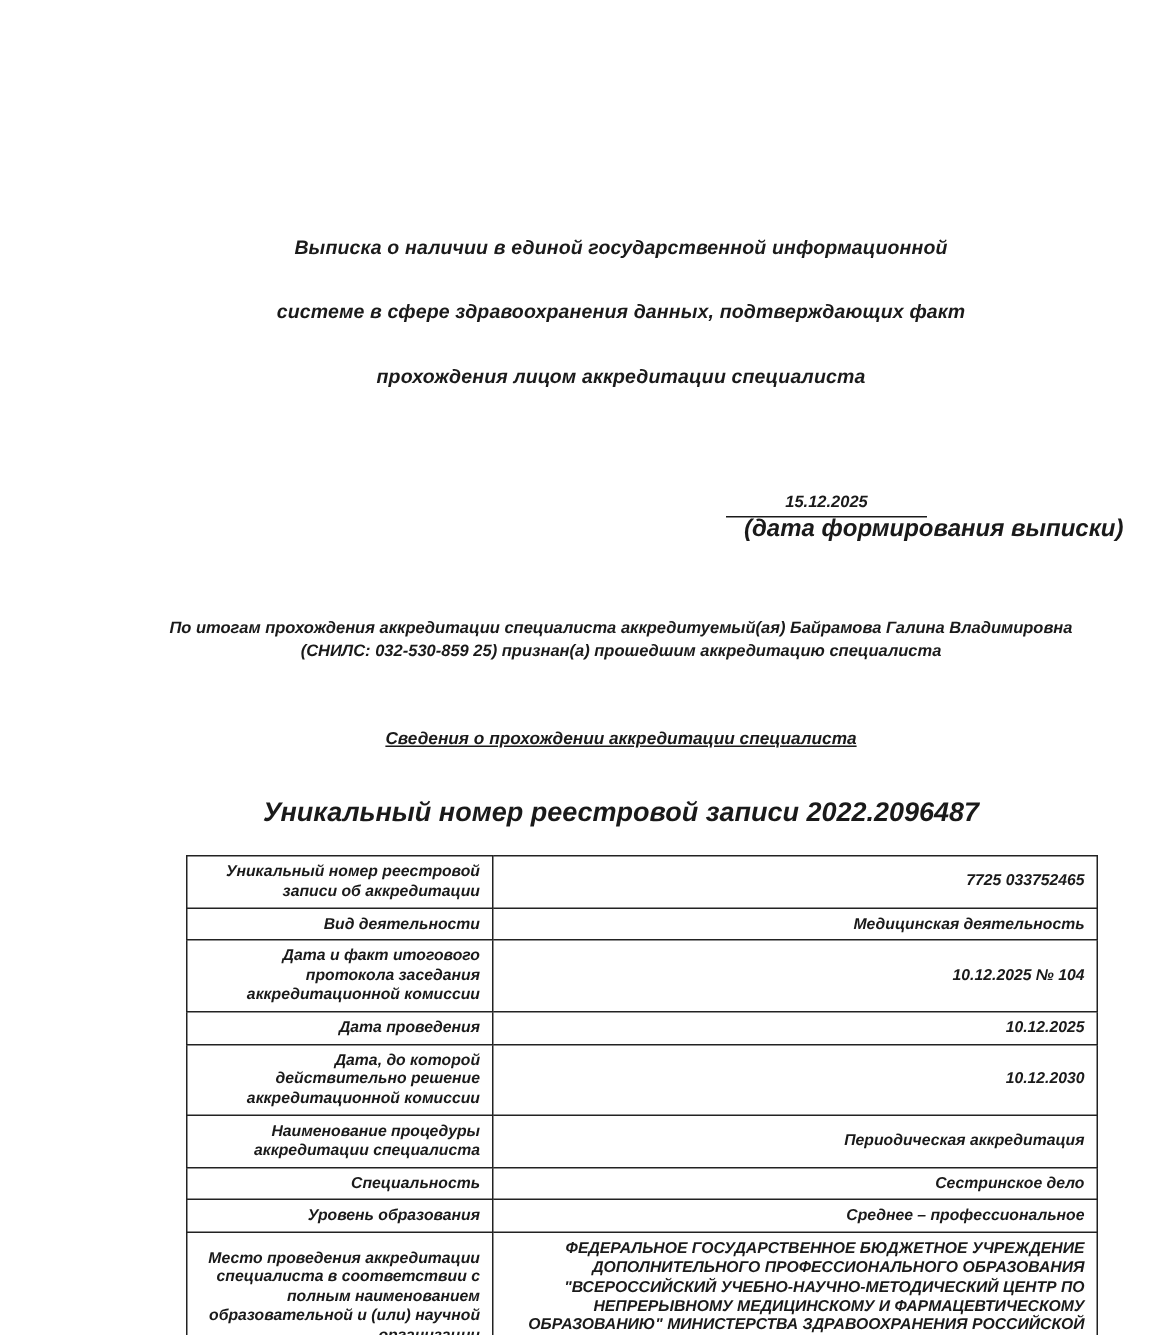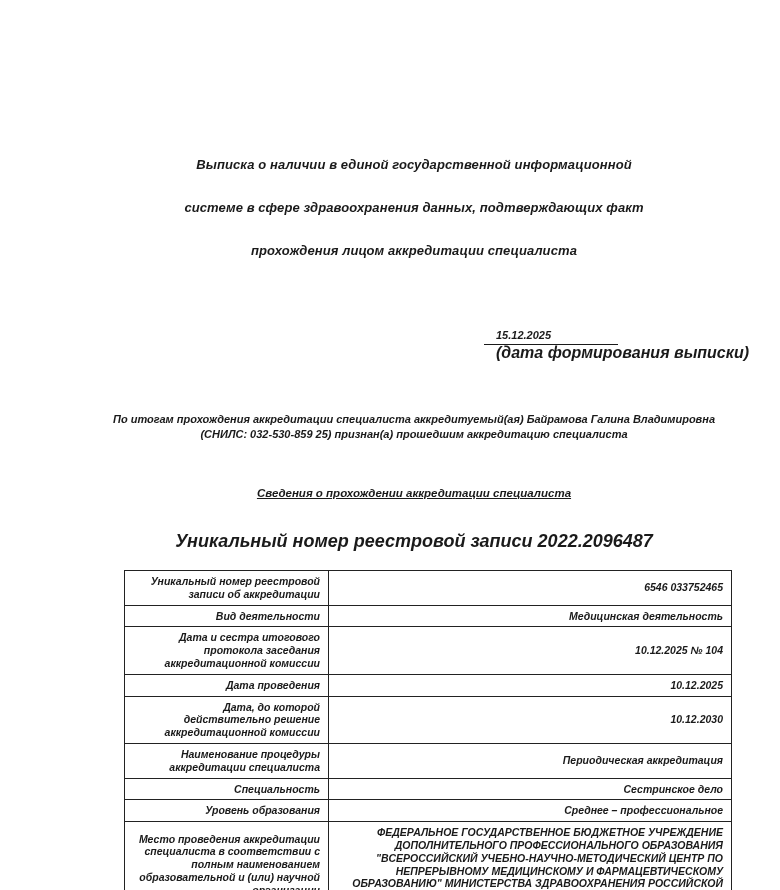--- a/index.html
+++ b/index.html
@@ -21,21 +21,21 @@
     margin-top: 95px;
     text-align: center;
     font-size: 13px;
     line-height: 19px;
     letter-spacing: 0.1px;
   }
   .date-block {
     margin-top: 21px;
     margin-left: 436px;
     width: 158px;
-    text-align: left;
+    text-align: center;
   }
   .date-value {
     display: block;
     font-size: 11px;
     line-height: 13px;
     padding-bottom: 2px;
     border-bottom: 1.5px solid #1a1a1a;
   }
   .date-caption {
     display: block;
@@ -101,28 +101,28 @@
   <div class="intro">По итогам прохождения аккредитации специалиста аккредитуемый(ая) Байрамова Галина Владимировна (СНИЛС: 032-530-859 25) признан(а) прошедшим аккредитацию специалиста</div>
 
   <div class="section-heading">Сведения о прохождении аккредитации специалиста</div>
 
   <div class="registry-heading">Уникальный номер реестровой записи 2022.2096487</div>
 
   <table class="acc-table">
     <tbody>
       <tr>
         <td class="label-cell">Уникальный номер реестровой записи об аккредитации</td>
-        <td class="value-cell">6546 033752465</td>
+        <td class="value-cell">7725 033752465</td>
       </tr>
       <tr>
         <td class="label-cell">Вид деятельности</td>
         <td class="value-cell">Медицинская деятельность</td>
       </tr>
       <tr>
-        <td class="label-cell">Дата и сестра итогового протокола заседания аккредитационной комиссии</td>
+        <td class="label-cell">Дата и факт итогового протокола заседания аккредитационной комиссии</td>
         <td class="value-cell">10.12.2025 № 104</td>
       </tr>
       <tr>
         <td class="label-cell">Дата проведения</td>
         <td class="value-cell">10.12.2025</td>
       </tr>
       <tr>
         <td class="label-cell">Дата, до которой действительно решение аккредитационной комиссии</td>
         <td class="value-cell">10.12.2030</td>
       </tr>

